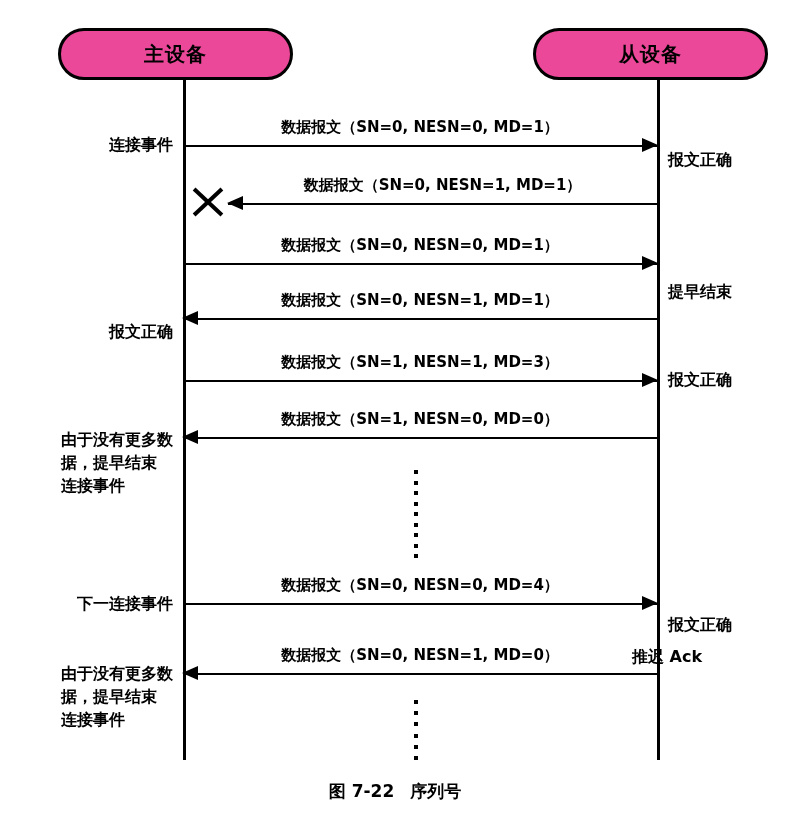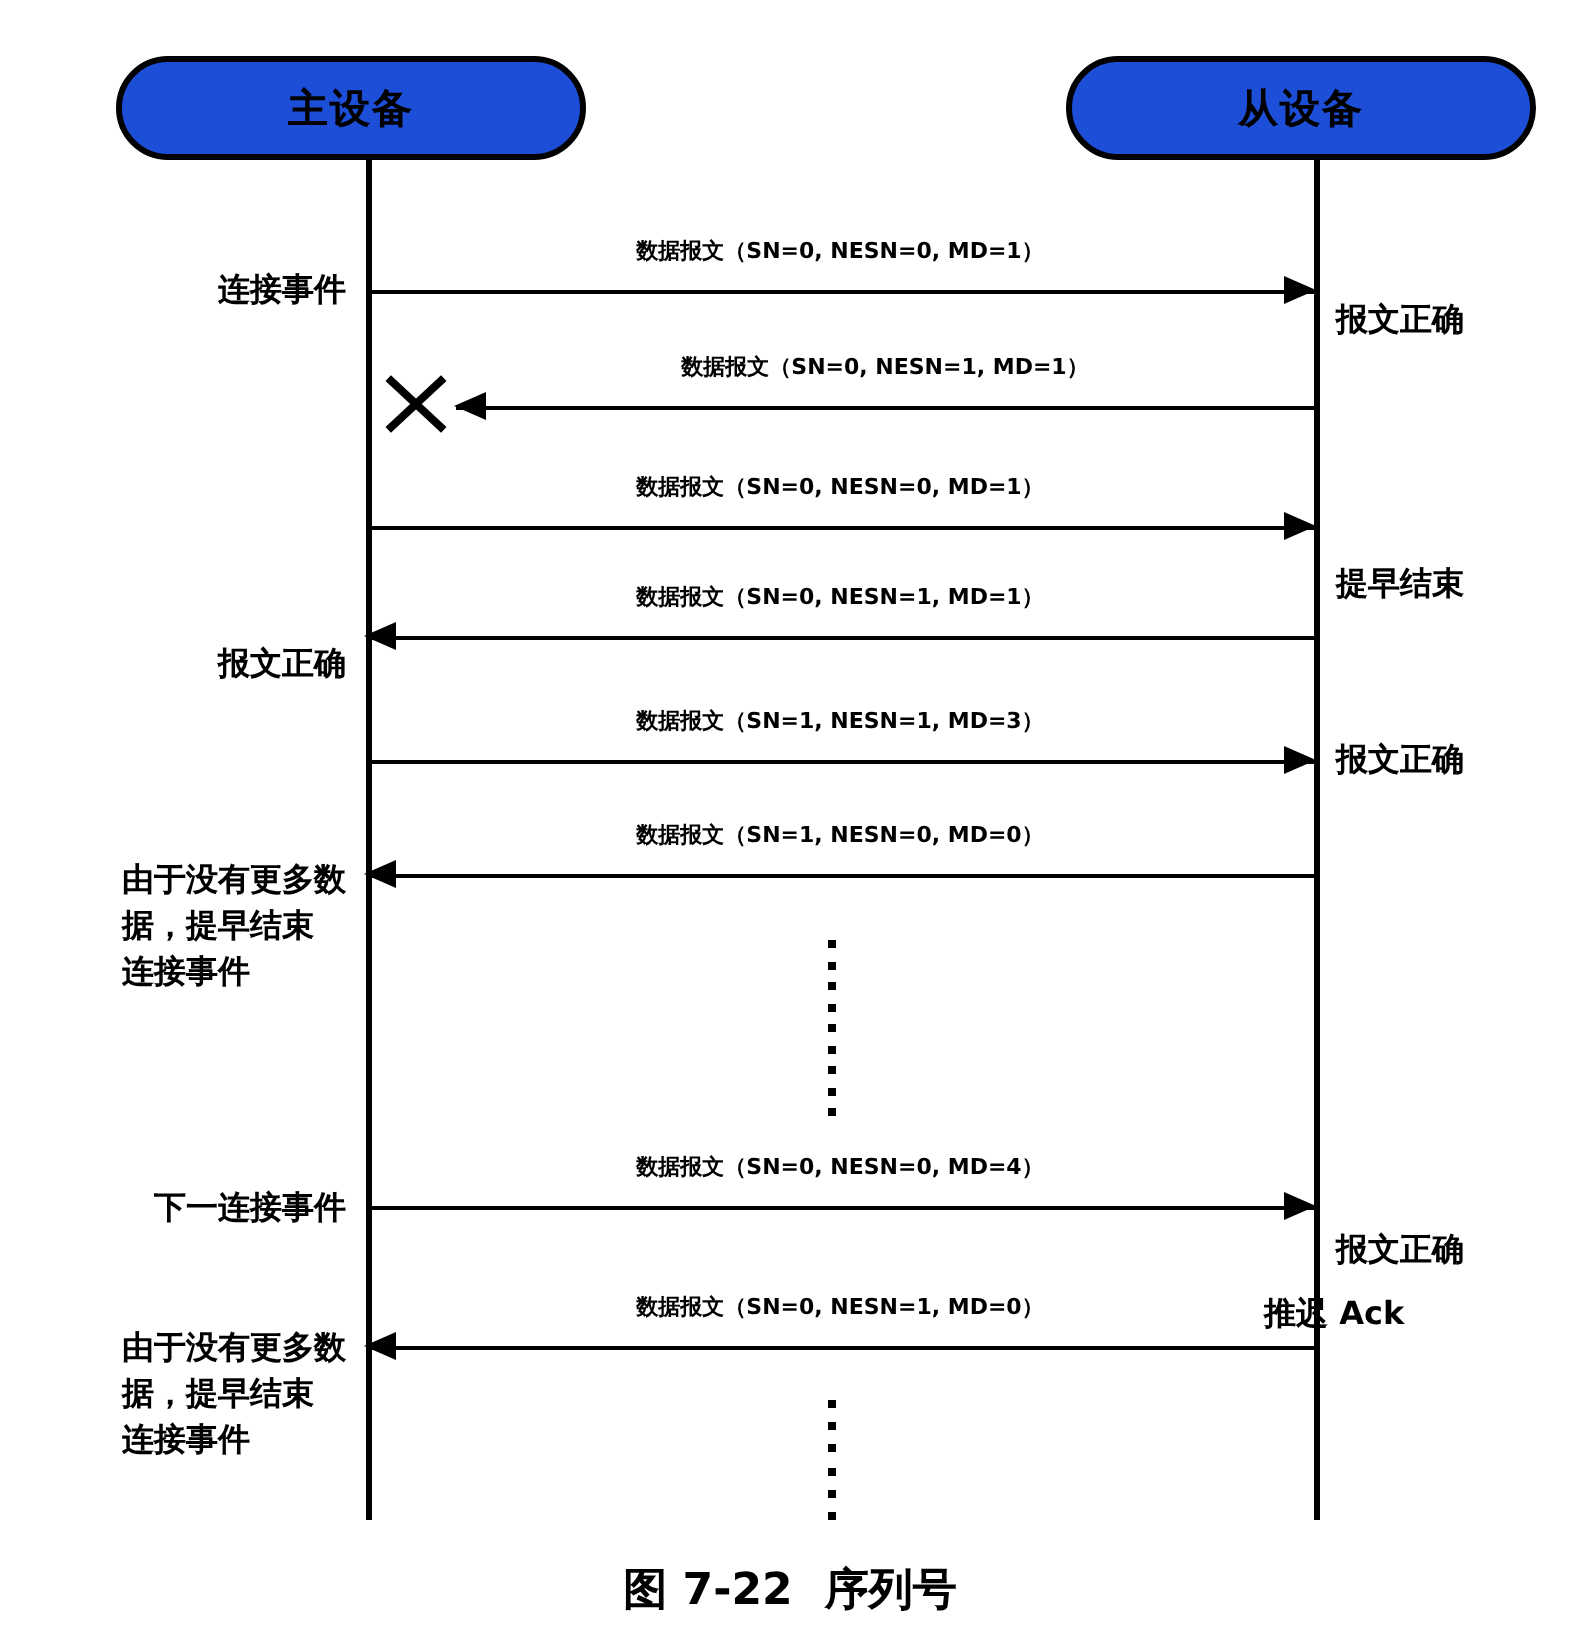--- a/index.html
+++ b/index.html
@@ -18,21 +18,21 @@
     background: #ffffff;
     overflow: hidden;
   }
 
   
   .actor-box {
     position: absolute;
     box-sizing: border-box;
     border: 3px solid #000000;
     border-radius: 30px;
-    background: #1d4ed8;
+    background: #ec4899;
     display: flex;
     align-items: center;
     justify-content: center;
   }
   .actor-label {
     font-size: 20px;
     font-weight: bold;
     letter-spacing: 1px;
     color: #000000;
     font-family: "DejaVu Sans", "Liberation Sans", sans-serif;
@@ -77,21 +77,21 @@
   .msg-head.left {
     left: -1px;
     border-right: 16px solid #000000;
   }
   .msg-label {
     position: absolute;
     left: 0;
     width: 100%;
     top: -27px;
     text-align: center;
-    font-size: 11px;
+    font-size: 15px;
     font-weight: bold;
     white-space: nowrap;
     font-family: "DejaVu Sans", "Liberation Sans", sans-serif;
     letter-spacing: 0px;
   }
 
   
   .side-note {
     position: absolute;
     font-size: 16px;
@@ -139,21 +139,21 @@
     background: #000000;
   }
 
   
   #caption {
     position: absolute;
     left: 0;
     top: 780px;
     width: 790px;
     text-align: center;
-    font-size: 22px;
+    font-size: 17px;
     font-weight: bold;
     font-family: "DejaVu Sans", "Liberation Sans", sans-serif;
   }
   #caption .gap { display: inline-block; width: 16px; }
 </style>
 </head>
 <body>
 
 <div id="page">
 

